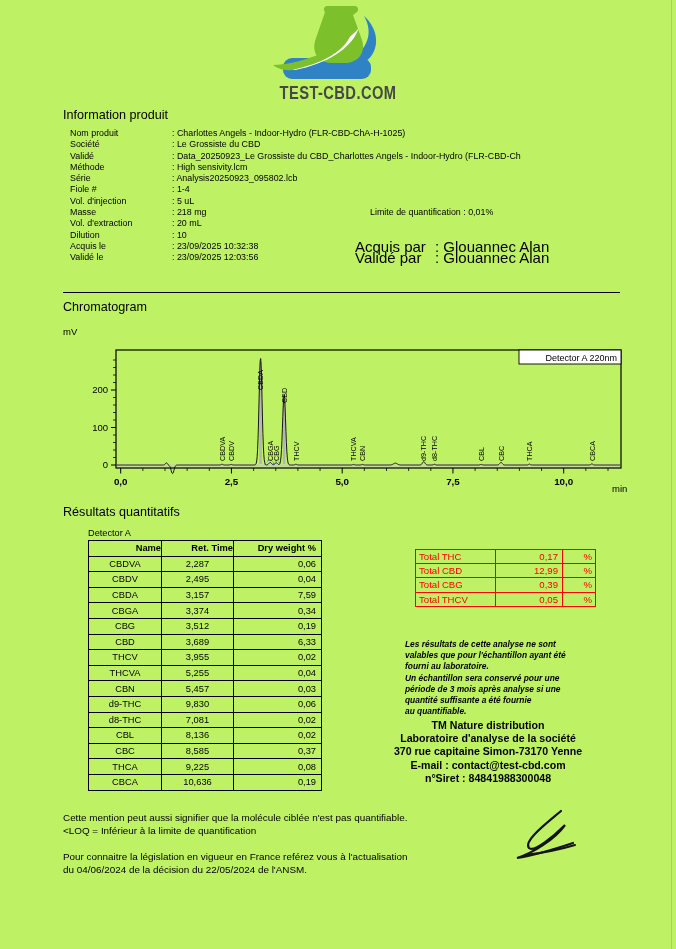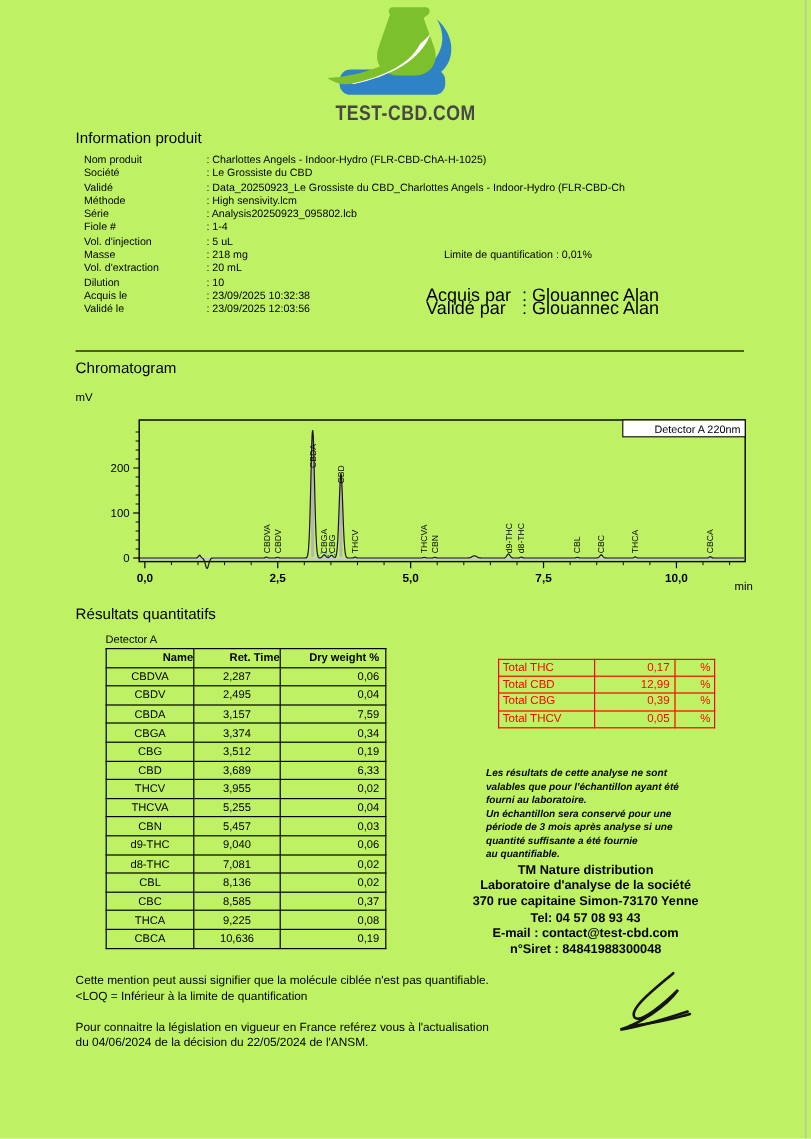--- a/index.html
+++ b/index.html
@@ -226,21 +226,21 @@
           <td class="rc2">5,255</td>
           <td class="rc3">0,04</td>
         </tr>
         <tr>
           <td class="rc1">CBN</td>
           <td class="rc2">5,457</td>
           <td class="rc3">0,03</td>
         </tr>
         <tr>
           <td class="rc1">d9-THC</td>
-          <td class="rc2">9,040</td>
+          <td class="rc2">9,830</td>
           <td class="rc3">0,06</td>
         </tr>
         <tr>
           <td class="rc1">d8-THC</td>
           <td class="rc2">7,081</td>
           <td class="rc3">0,02</td>
         </tr>
         <tr>
           <td class="rc1">CBL</td>
           <td class="rc2">8,136</td>
@@ -296,21 +296,20 @@
       <div>Un échantillon sera conservé pour une</div>
       <div>période de 3 mois après analyse si une</div>
       <div>quantité suffisante a été fournie</div>
       <div>au quantifiable.</div>
     </div>
 
   <div class="address" id="laboratory">
       <div>TM Nature distribution</div>
       <div>Laboratoire d'analyse de la société</div>
       <div>370 rue capitaine Simon-73170 Yenne</div>
-      <div>Tel: 04 57 08 93 43</div>
       <div>E-mail : contact@test-cbd.com</div>
       <div>n°Siret : 84841988300048</div>
     </div>
 
   <div class="loq-note" id="loq-note">
       <div>Cette mention peut aussi signifier que la molécule ciblée n'est pas quantifiable.</div>
       <div>&lt;LOQ = Inférieur à la limite de quantification</div>
     </div>
   <div class="legal-note" id="legal-note">
       <div>Pour connaitre la législation en vigueur en France reférez vous à l'actualisation</div>

